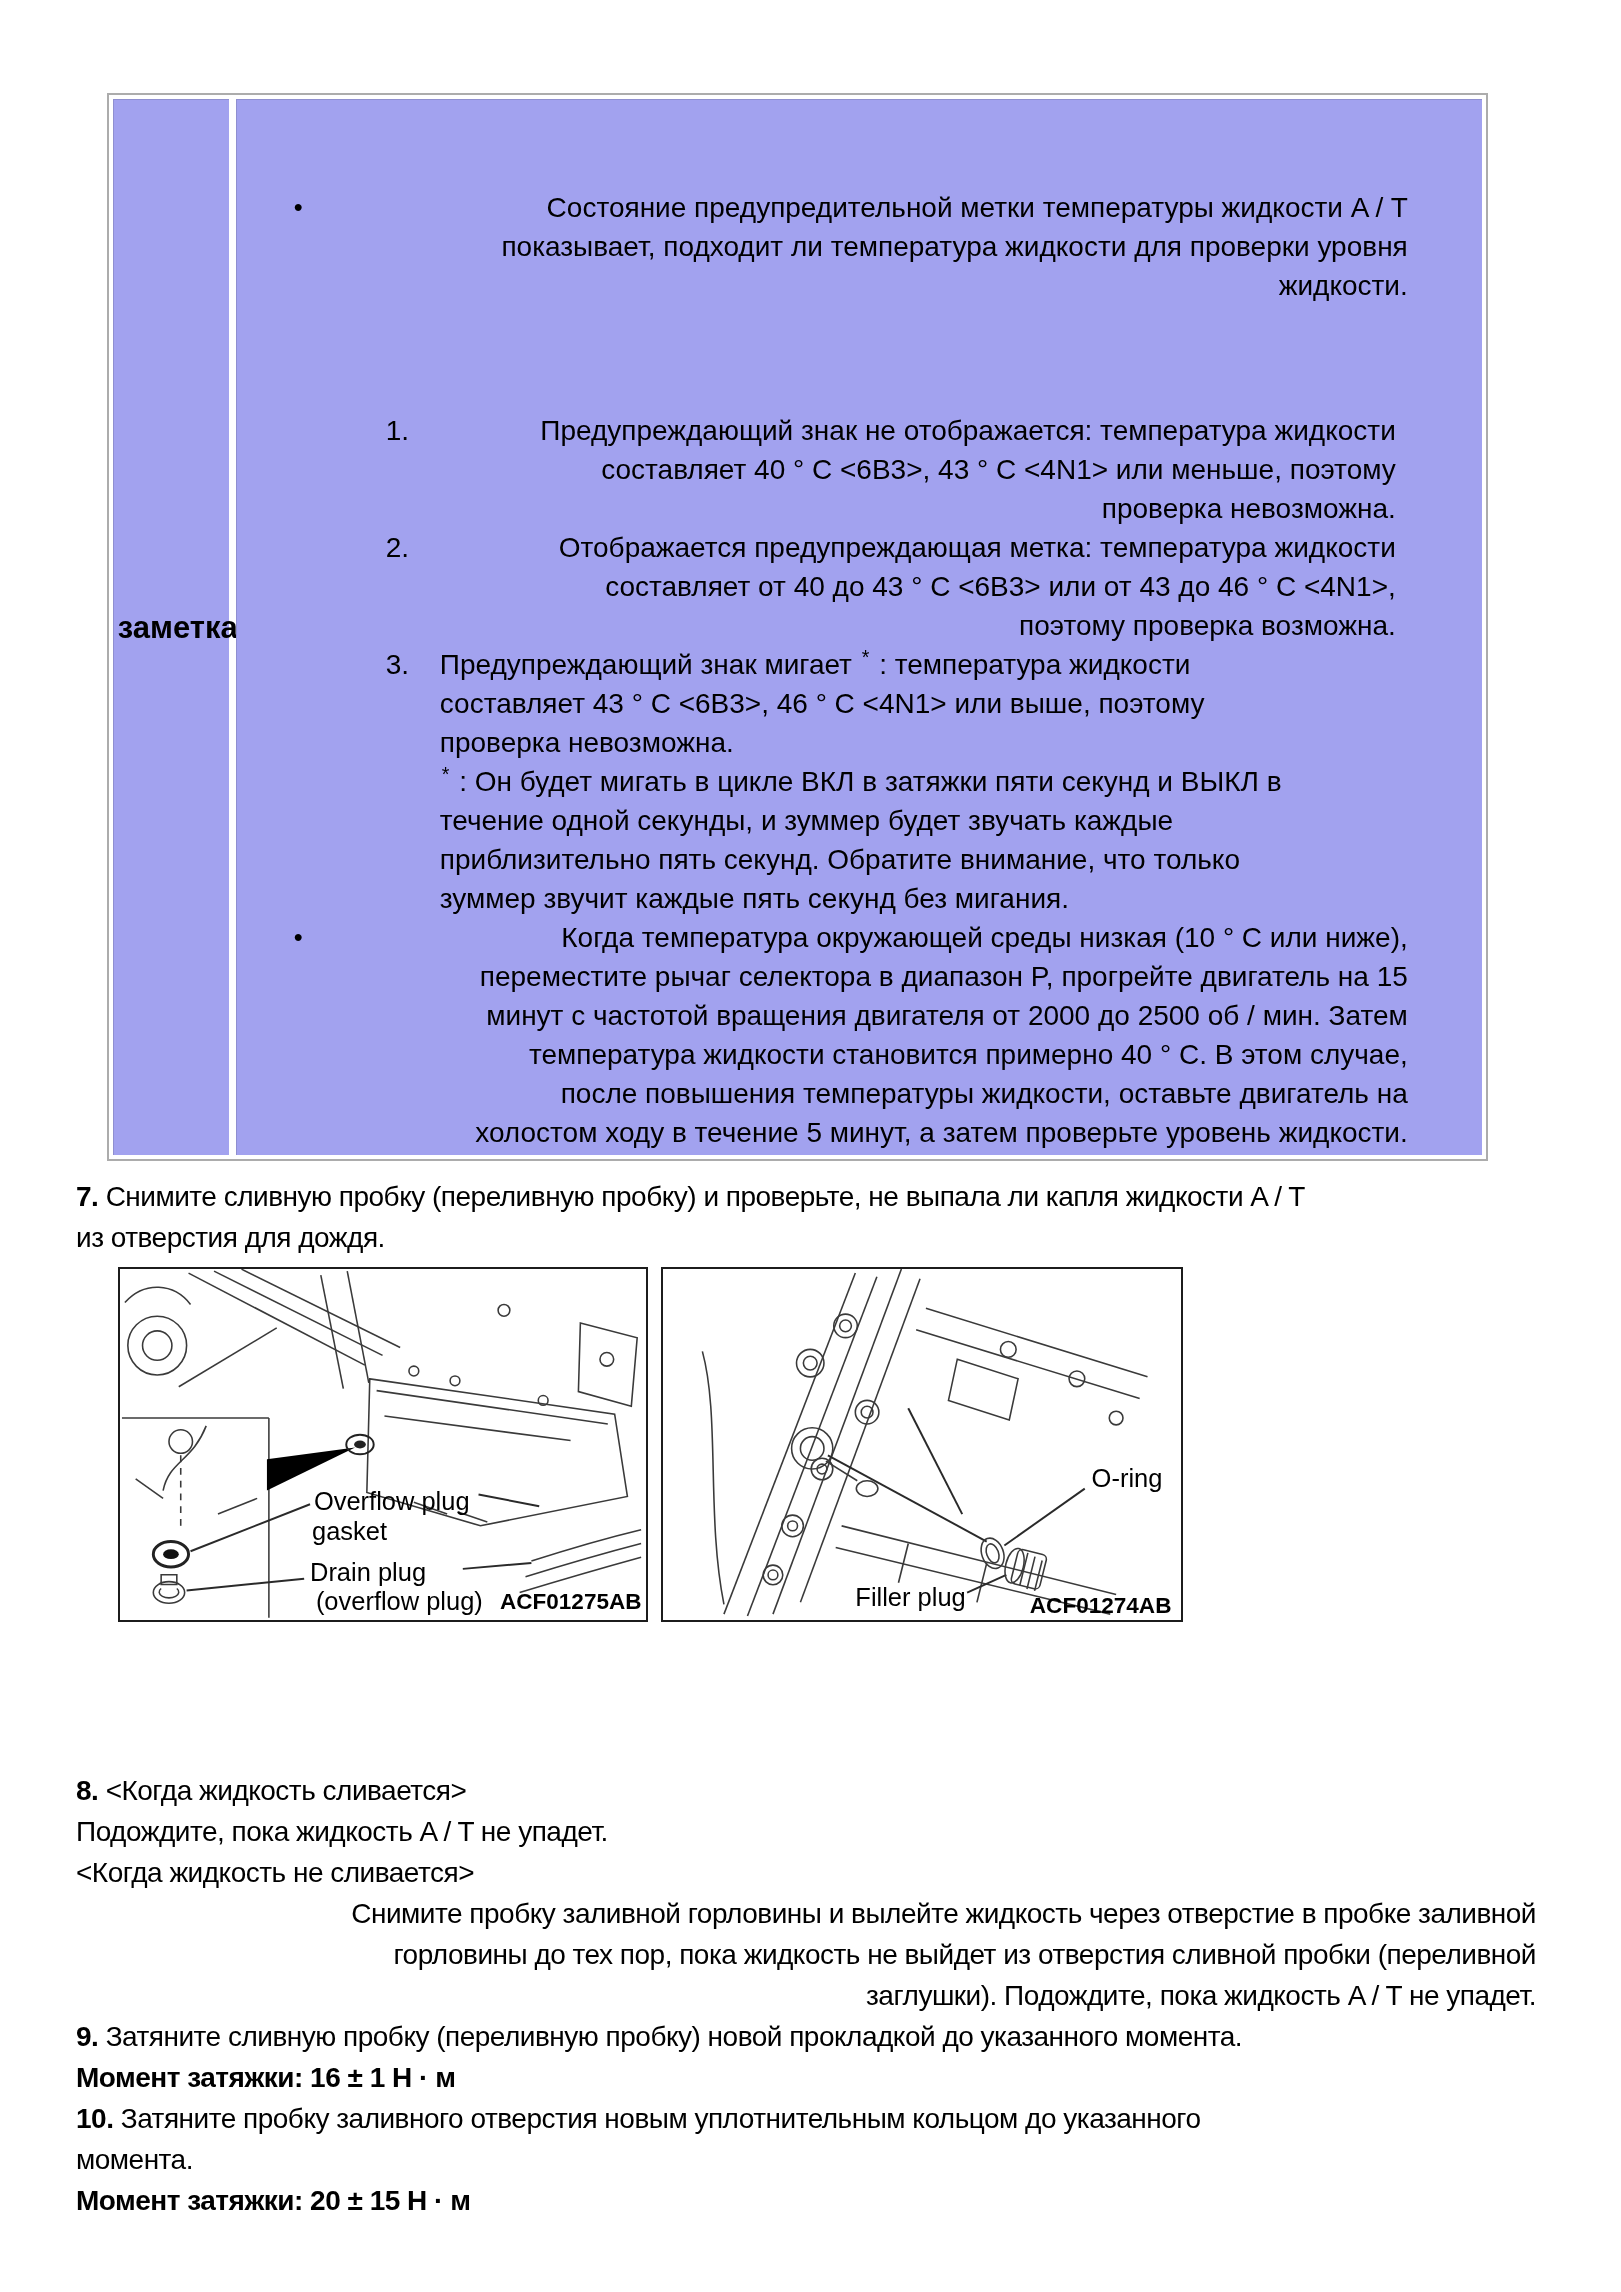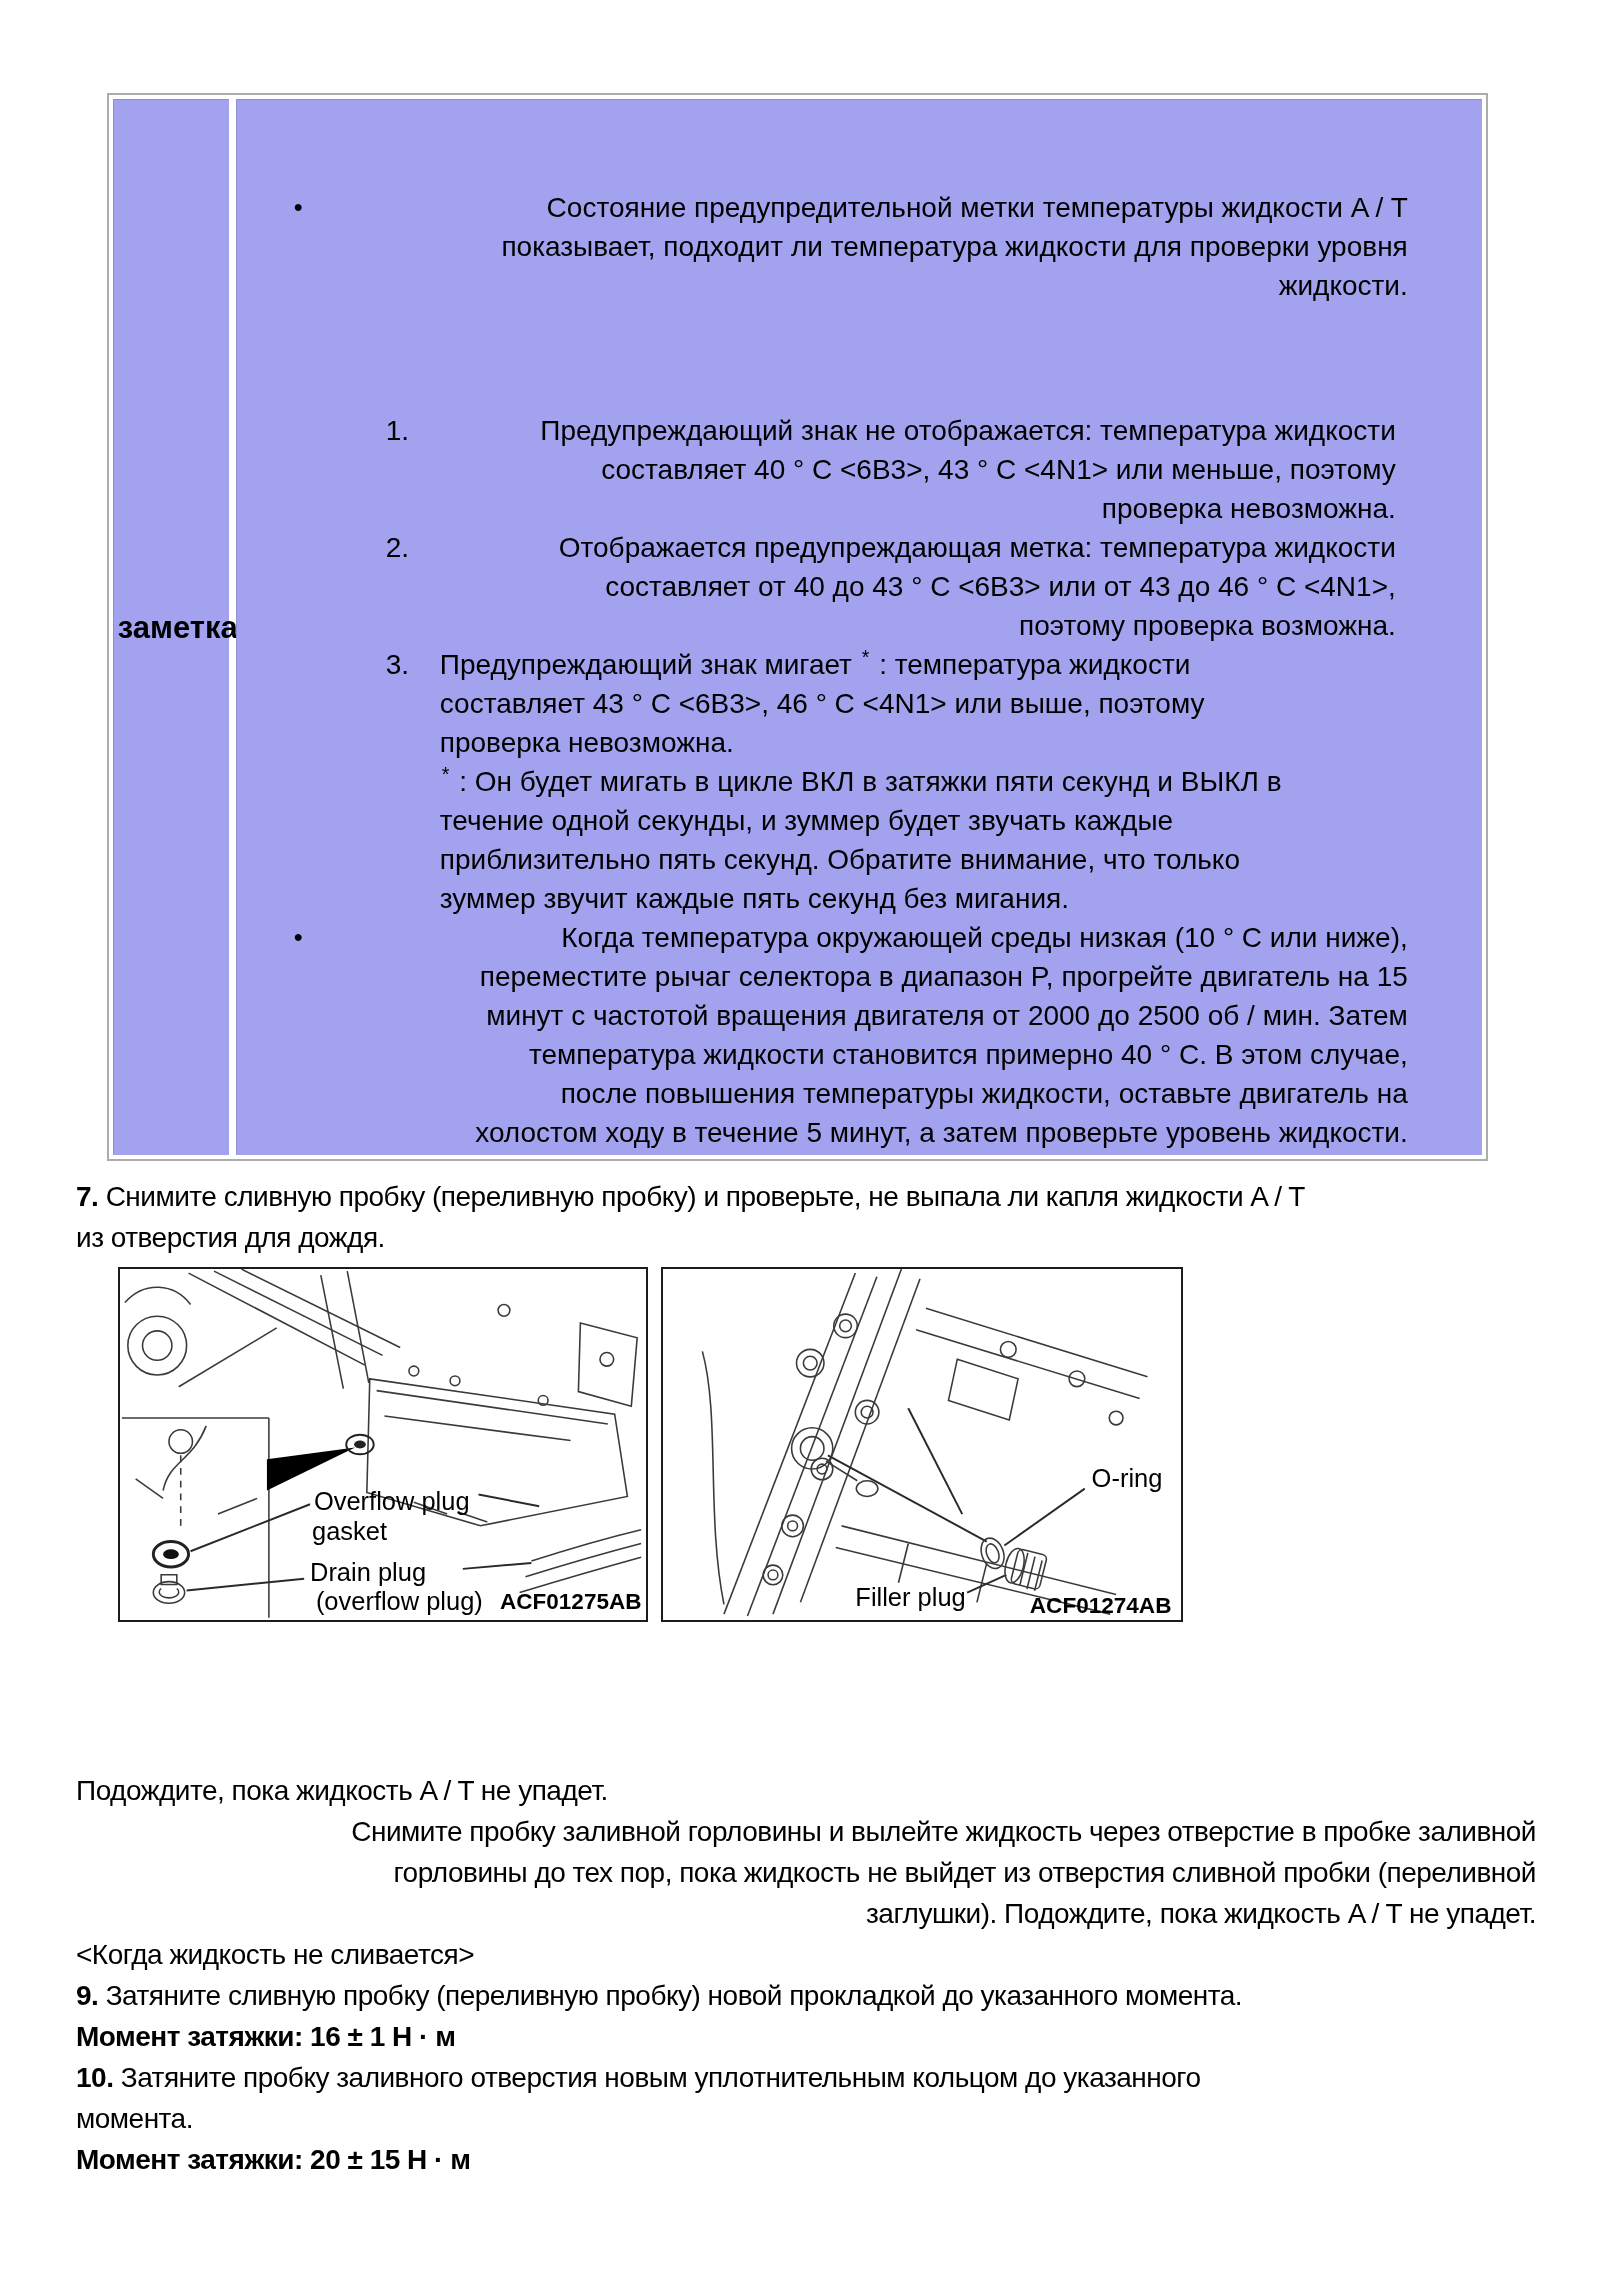--- a/index.html
+++ b/index.html
@@ -226,24 +226,25 @@
         <path d="M368,290 v34 M376,292 v34 M384,294 v32"></path>
       </g>
       <text x="437" y="222">O-ring</text>
       <text x="196" y="344">Filler plug</text>
       <text class="figcode" x="374" y="351">ACF01274AB</text>
     </svg>
   </div>
 </div>
 
 <div class="steps-bottom">
+  <p class="para"><b class="bold">8.</b><span> &lt;Когда жидкость сливается&gt;</span></p>
   <p class="para">Подождите, пока жидкость A / T не упадет.</p>
+  <p class="para">&lt;Когда жидкость не сливается&gt;</p>
   <p class="para pre">Снимите пробку заливной горловины и вылейте жидкость через отверстие в пробке заливной
 горловины до тех пор, пока жидкость не выйдет из отверстия сливной пробки (переливной
 заглушки). Подождите, пока жидкость A / T не упадет.</p>
-  <p class="para">&lt;Когда жидкость не сливается&gt;</p>
   <p class="para"><b class="bold">9.</b><span> Затяните сливную пробку (переливную пробку) новой прокладкой до указанного момента.</span></p>
   <p class="para bold">Момент затяжки: 16 ± 1 Н · м</p>
   <p class="para"><b class="bold">10.</b><span class="pre"> Затяните пробку заливного отверстия новым уплотнительным кольцом до указанного
 момента.</span></p>
   <p class="para bold">Момент затяжки: 20 ± 15 Н · м</p>
 </div>
 
 
 </body></html>

